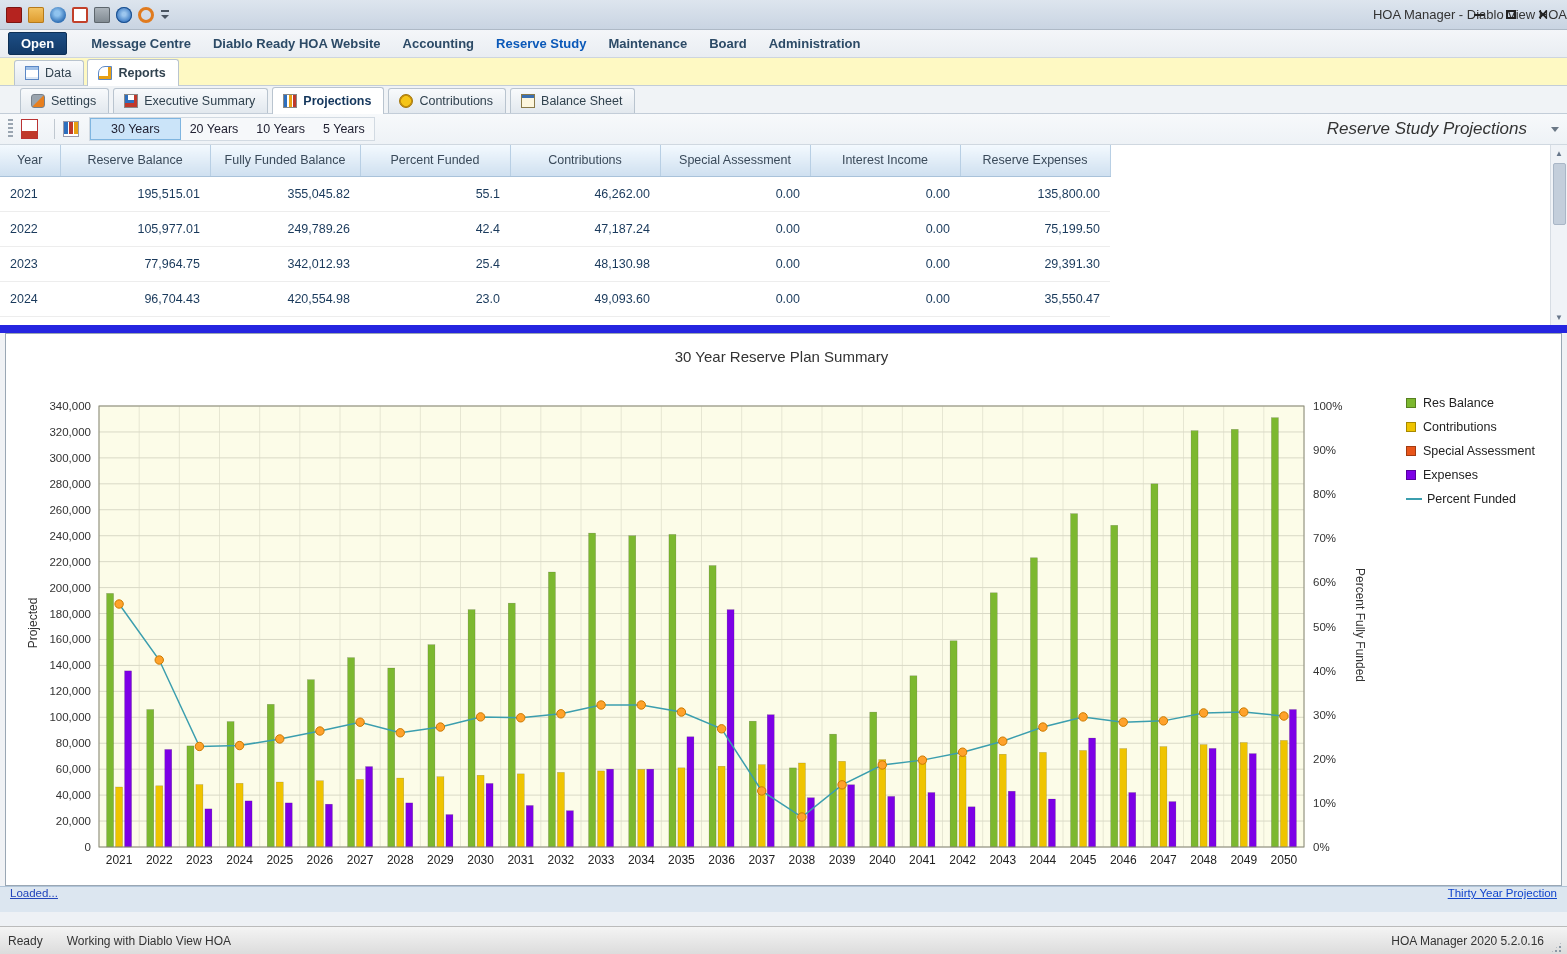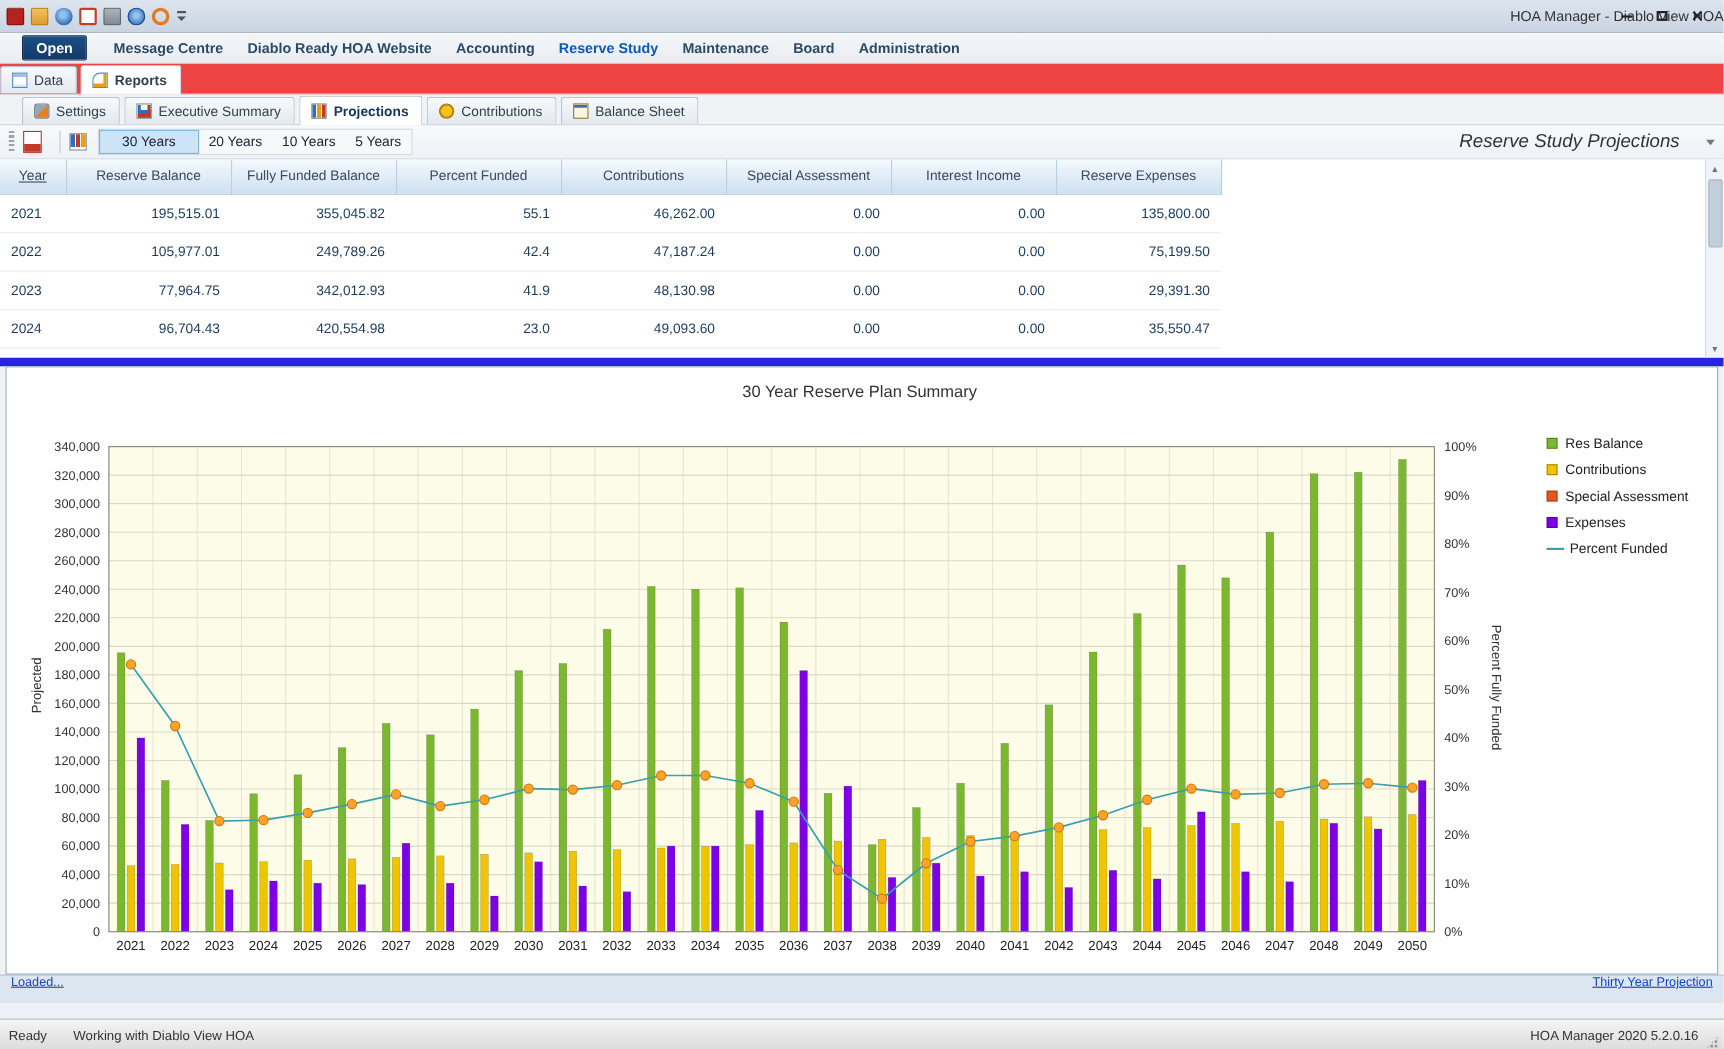--- a/index.html
+++ b/index.html
@@ -21,27 +21,27 @@
   .toolbar-options-icon::before { content:""; position:absolute; top:0; left:1px; width:8px; height:2px; background:#4a5562; }
   .toolbar-options-icon::after { content:""; position:absolute; top:5px; left:1px; border-left:4px solid transparent; border-right:4px solid transparent; border-top:4px solid #4a5562; }
   .win-title { position:absolute; left:0; right:0; text-align:right; color:#333; font-size:13px; pointer-events:none; }
   .winbtns { margin-left:auto; display:flex; align-items:center; gap:4px; padding-right:10px; z-index:2; }
   .winbtn { width:28px; height:22px; display:flex; align-items:center; justify-content:center; color:#222; font-size:14px; }
   .min-glyph { width:10px; height:2px; background:#222; }
   .max-glyph { width:10px; height:9px; border:2px solid #222; }
   .close-glyph { font-size:17px; font-weight:bold; line-height:1; }
 
   
-  .menubar { height:28px; background:linear-gradient(#f4f6f9,#e9edf2); display:flex; align-items:center; gap:0; padding-left:20px; border-bottom:1px solid #cdd5de; }
+  .menubar { height:28px; background:linear-gradient(#f4f6f9,#e9edf2); display:flex; align-items:center; gap:0; padding-left:8px; border-bottom:1px solid #cdd5de; }
   .open-btn { background:linear-gradient(#1d4e85,#123a68); color:#fff; font-weight:bold; font-size:13px; padding:3px 12px; border:1px solid #0d2f55; border-radius:2px; margin-right:14px; }
   .menu-item { font-weight:bold; font-size:13px; color:#2c4a66; padding:4px 10px; margin-right:2px; cursor:default; }
   .menu-item.selected { color:#0a58b8; }
 
   
-  .tabrow { height:28px; background:#ef4444; display:flex; align-items:flex-end; padding-left:0; border-bottom:1px solid #c3cdd8; }
+  .tabrow { height:28px; background:#fef9c3; display:flex; align-items:flex-end; padding-left:14px; border-bottom:1px solid #c3cdd8; }
   .tab { display:flex; align-items:center; padding:4px 12px 5px 10px; font-size:12.5px; color:#31424f; border:1px solid #b9c4cf; border-bottom:none; border-radius:3px 3px 0 0; background:linear-gradient(#f8fafc,#e2e8ee); margin-right:3px; height:25px; }
   .tab.selected { background:#fff; font-weight:bold; height:27px; position:relative; top:1px; }
   .subtabrow { height:28px; background:#f0f3f6; display:flex; align-items:flex-end; padding-left:20px; border-bottom:1px solid #c3cdd8; }
   .subtab { display:flex; align-items:center; padding:4px 12px 5px 10px; font-size:12.5px; color:#31424f; border:1px solid #b9c4cf; border-bottom:none; border-radius:3px 3px 0 0; background:linear-gradient(#f8fafc,#e2e8ee); margin-right:4px; height:25px; }
   .subtab.selected { background:#fff; font-weight:bold; color:#14365c; height:27px; position:relative; top:1px; }
 
   .mini-icon { width:14px; height:14px; display:inline-block; margin-right:6px; flex:0 0 auto; }
   .data-sheet-icon { background:#fff; border:1px solid #5b87c5; box-shadow:inset 0 3px 0 #9fc0e8, inset 0 -2px 0 #dbe7f5; }
   .report-search-icon { background:#fff; border:1px solid #5b87c5; border-radius:50% 0 0 0; box-shadow:inset -3px -3px 0 #e8a013; }
   .wrench-icon { background:linear-gradient(135deg,#9aa4ae 48%, #e87f1e 52%); border-radius:3px; border:1px solid #77808a; }
@@ -185,21 +185,21 @@
   <div class="toolbar-right">
     <span class="toolbar-right-label">Reserve Study Projections</span>
     <span class="overflow-icon"></span>
   </div>
 </div>
 
 <div class="table-area">
   <table class="grid">
     <thead id="thead">
         <tr>
-          <th style="width: 60px; text-decoration: underline;">Year</th>
+          <th style="width: 60px;">Year</th>
           <th style="width: 150px;">Reserve Balance</th>
           <th style="width: 150px;">Fully Funded Balance</th>
           <th style="width: 150px;">Percent Funded</th>
           <th style="width: 150px;">Contributions</th>
           <th style="width: 150px;">Special Assessment</th>
           <th style="width: 150px;">Interest Income</th>
           <th style="width: 150px;">Reserve Expenses</th>
         </tr>
       </thead>
     <tbody id="tbody">
@@ -220,21 +220,21 @@
           <td>42.4</td>
           <td>47,187.24</td>
           <td>0.00</td>
           <td>0.00</td>
           <td>75,199.50</td>
         </tr>
         <tr>
           <td class="year-cell">2023</td>
           <td>77,964.75</td>
           <td>342,012.93</td>
-          <td>41.9</td>
+          <td>25.4</td>
           <td>48,130.98</td>
           <td>0.00</td>
           <td>0.00</td>
           <td>29,391.30</td>
         </tr>
         <tr>
           <td class="year-cell">2024</td>
           <td>96,704.43</td>
           <td>420,554.98</td>
           <td>23.0</td>

